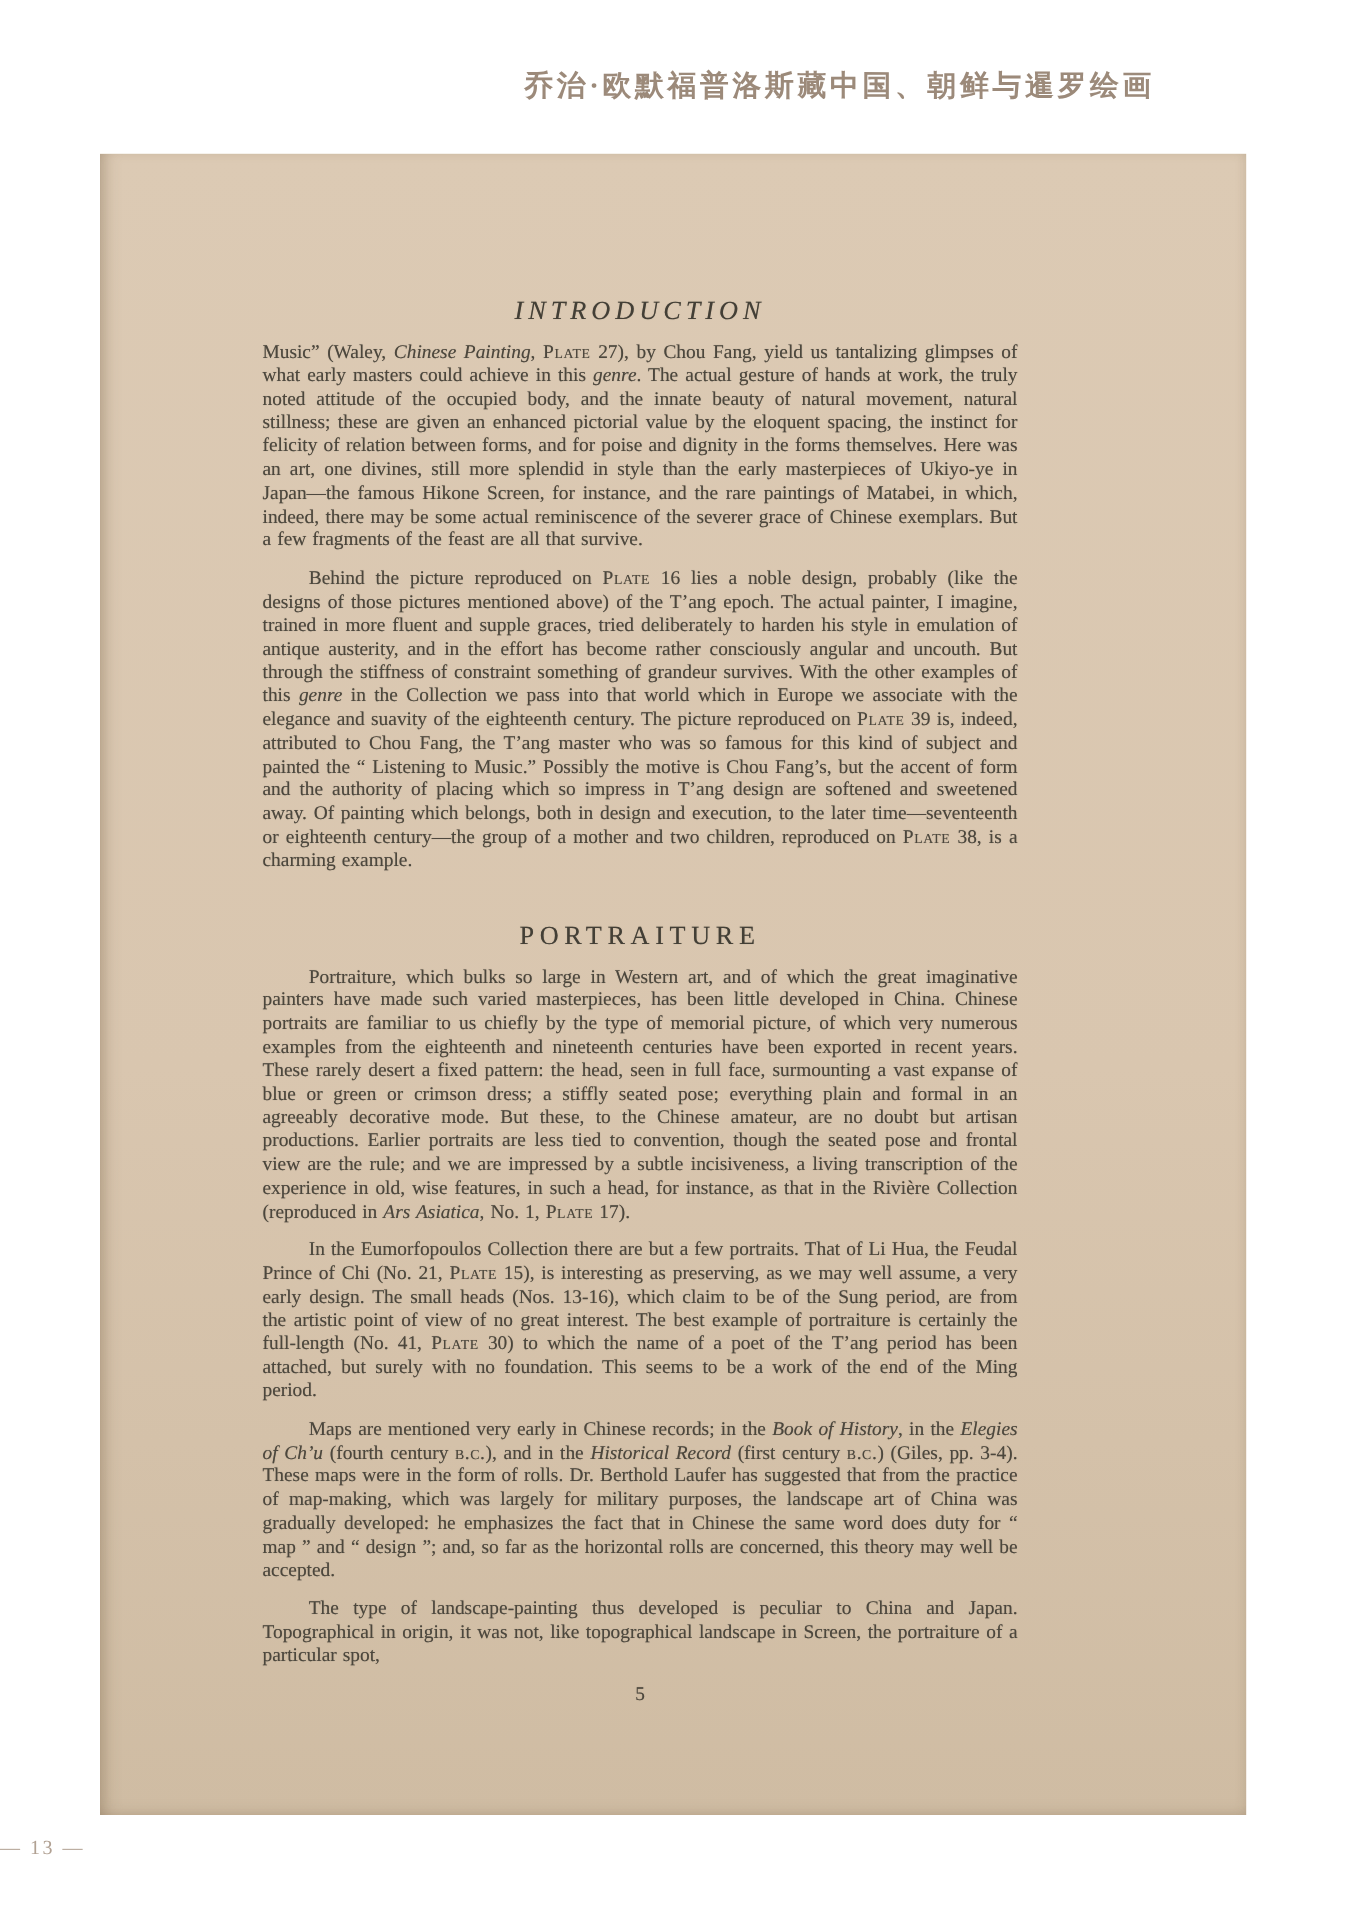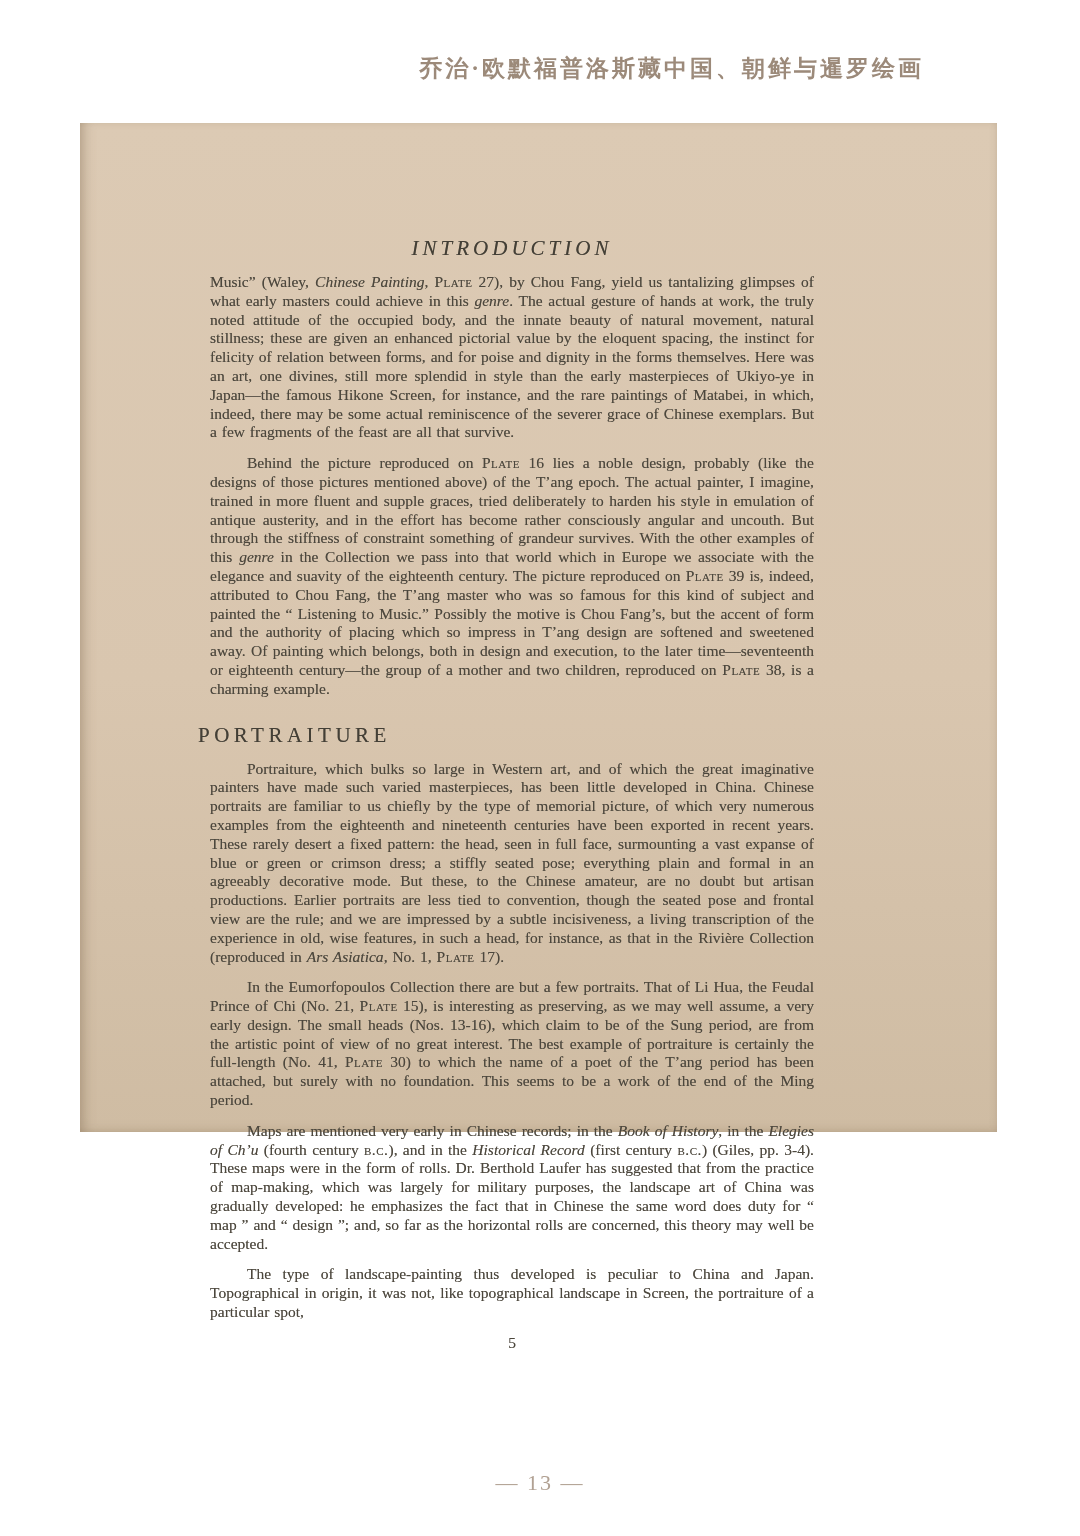--- a/index.html
+++ b/index.html
@@ -39,21 +39,21 @@
     color: #a59485;
     line-height: 24px;
     margin-top: 36px;
   }
   
   .scan {
     position: absolute;
     left: 80px;
     top: 123px;
     width: 917px;
-    height: 1009px;
+    height: 1329px;
     background: linear-gradient(180deg, #dccab4 0%, #d9c6af 55%, #cfbca3 100%);
     box-shadow:
       inset 10px 0 14px -8px rgba(120, 98, 72, 0.45),
       inset -4px 0 10px -6px rgba(120, 98, 72, 0.25),
       inset 0 -6px 14px -8px rgba(120, 98, 72, 0.25);
   }
   .scan-content {
     position: absolute;
     left: 118px;
     top: 112px;
@@ -71,46 +71,47 @@
     letter-spacing: 4px;
     text-align: center;
     color: #433f36;
     line-height: 26px;
     margin: 0 0 7px 0;
   }
   .h-sec {
     font-size: 21px;
     font-weight: normal;
     letter-spacing: 4.5px;
+    text-align: center;
     color: #433f36;
     line-height: 26px;
-    margin: 23px 0 7px 0;
+    margin: 36px 0 7px 0;
   }
   .para {
     margin: 12px;
     text-indent: 37px;
     word-spacing: 1px;
   }
   .para.no-indent { text-indent: 0; }
   .i  { font-style: italic; }
   .sc { font-variant: small-caps; letter-spacing: 0.5px; }
   .page-num {
     text-align: center;
     margin-top: 5px;
     text-indent: 0;
   }
   
   .doc-footer {
     position: absolute;
     top: 1470px;
     left: 0;
     width: 1080px;
-    text-align: center;
+    text-align: left;
     color: #b1a193;
-    font-size: 22px;
+    font-size: 16px;
     letter-spacing: 2px;
   }
 </style>
 </head>
 <body>
 
 <div class="sheet">
 
   <header class="doc-header">
     <div class="title-zh">乔治·欧默福普洛斯藏中国、朝鲜与暹罗绘画</div>

